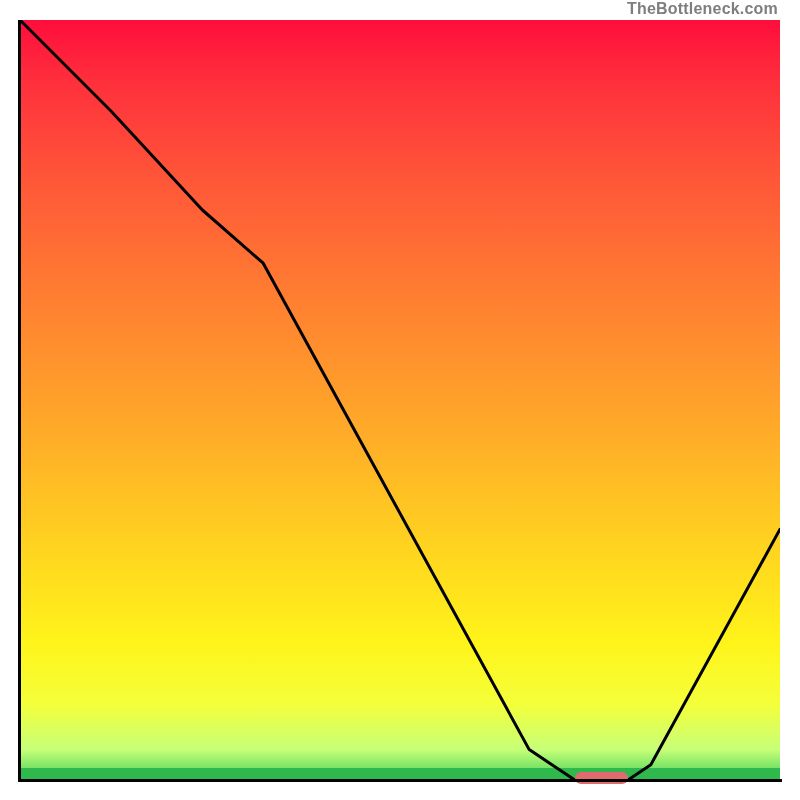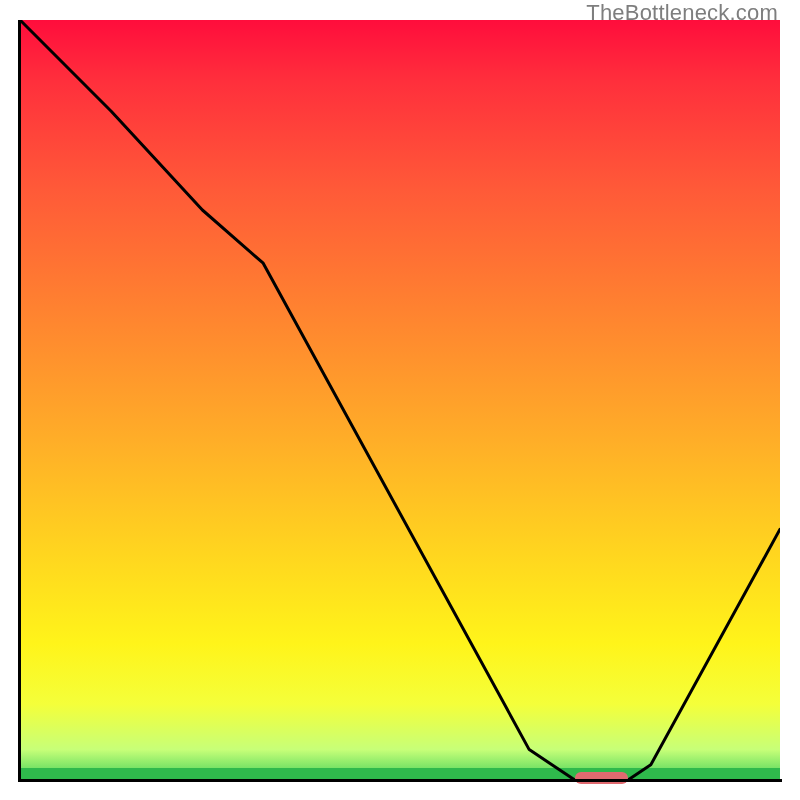--- a/index.html
+++ b/index.html
@@ -35,22 +35,22 @@
         #fff41a 82%,
         #f4ff3a 90%,
         #c7ff78 96%,
         #46d15a 100%);
   }
   .attribution {
     position: absolute;
     top: 0px;
     right: 22px;
     color: #7e7e7e;
-    font-size: 22px;
-    font-weight: 400;
+    font-size: 16px;
+    font-weight: 700;
     letter-spacing: 0.2px;
   }
   .axes {
     position: absolute;
     left: 18px;
     top: 20px;
     width: 764px;
     height: 762px;
     pointer-events: none;
   }

